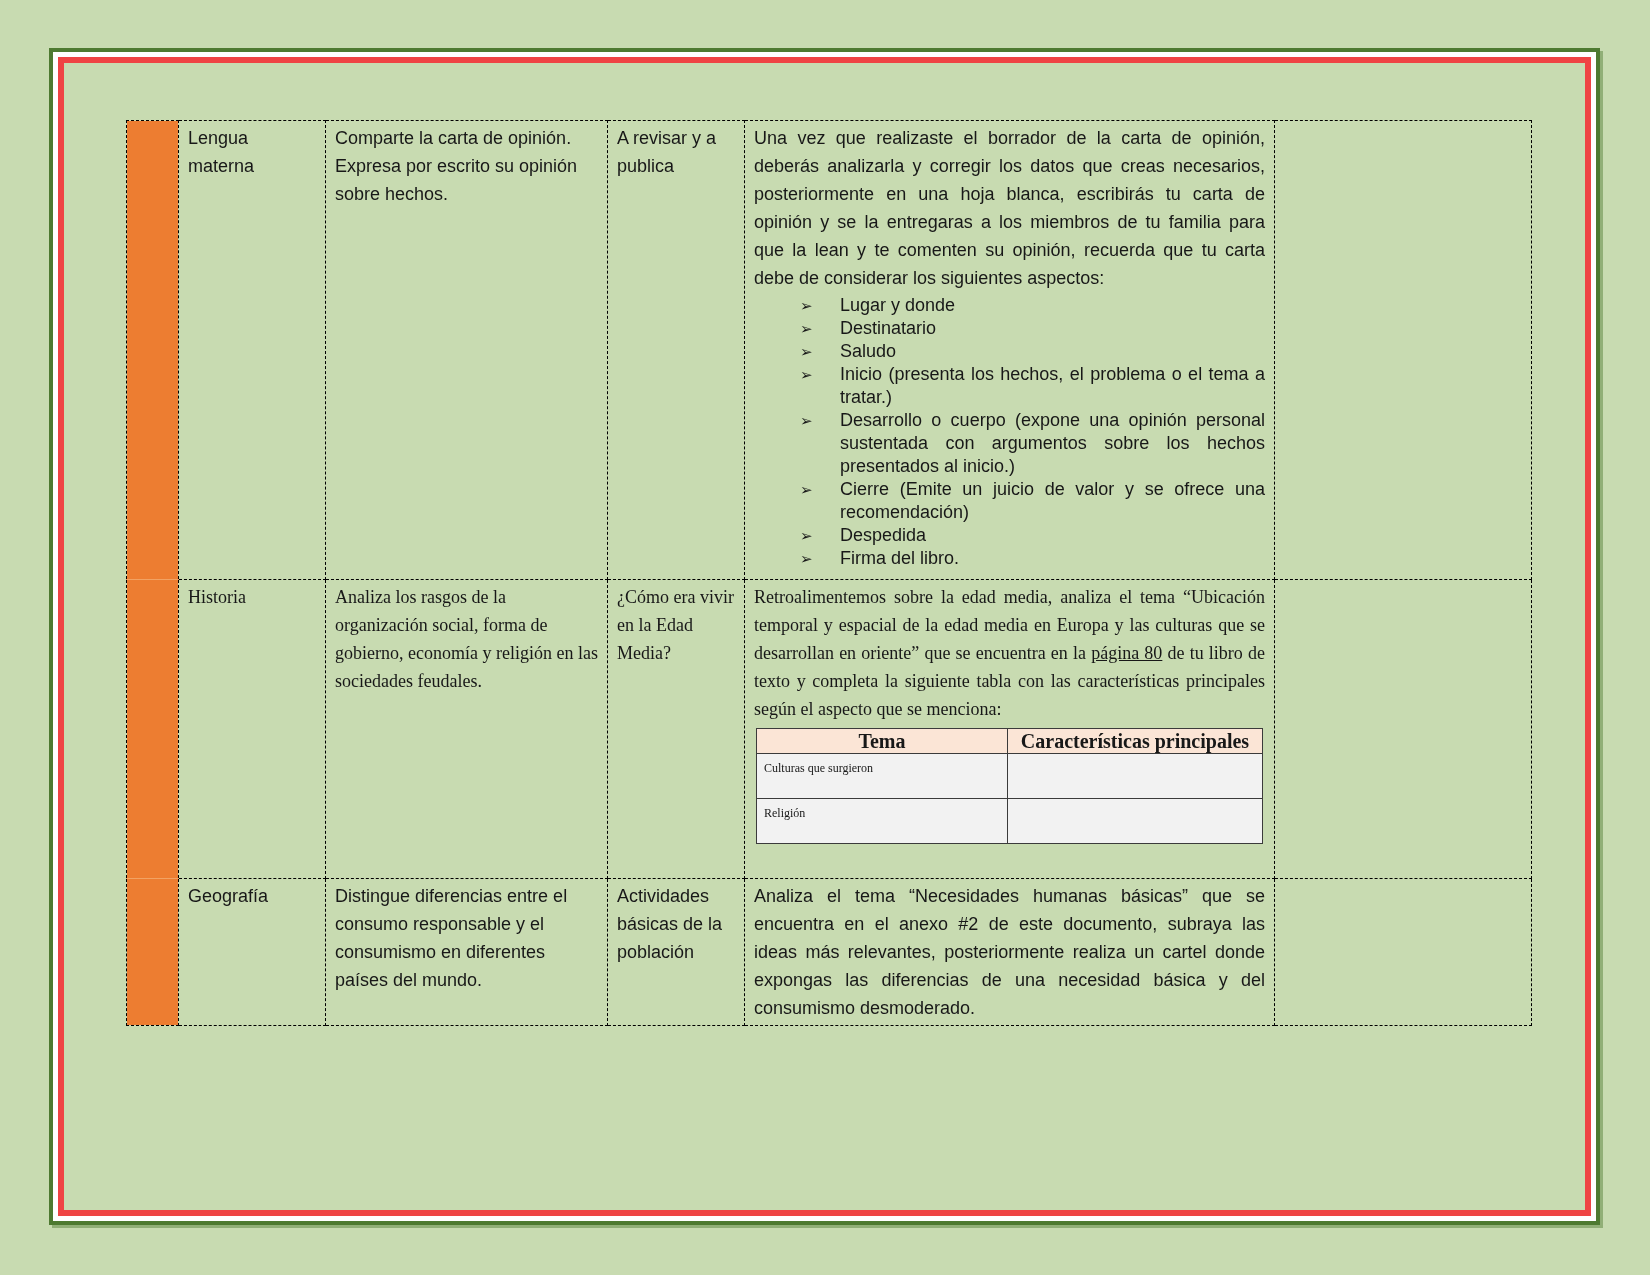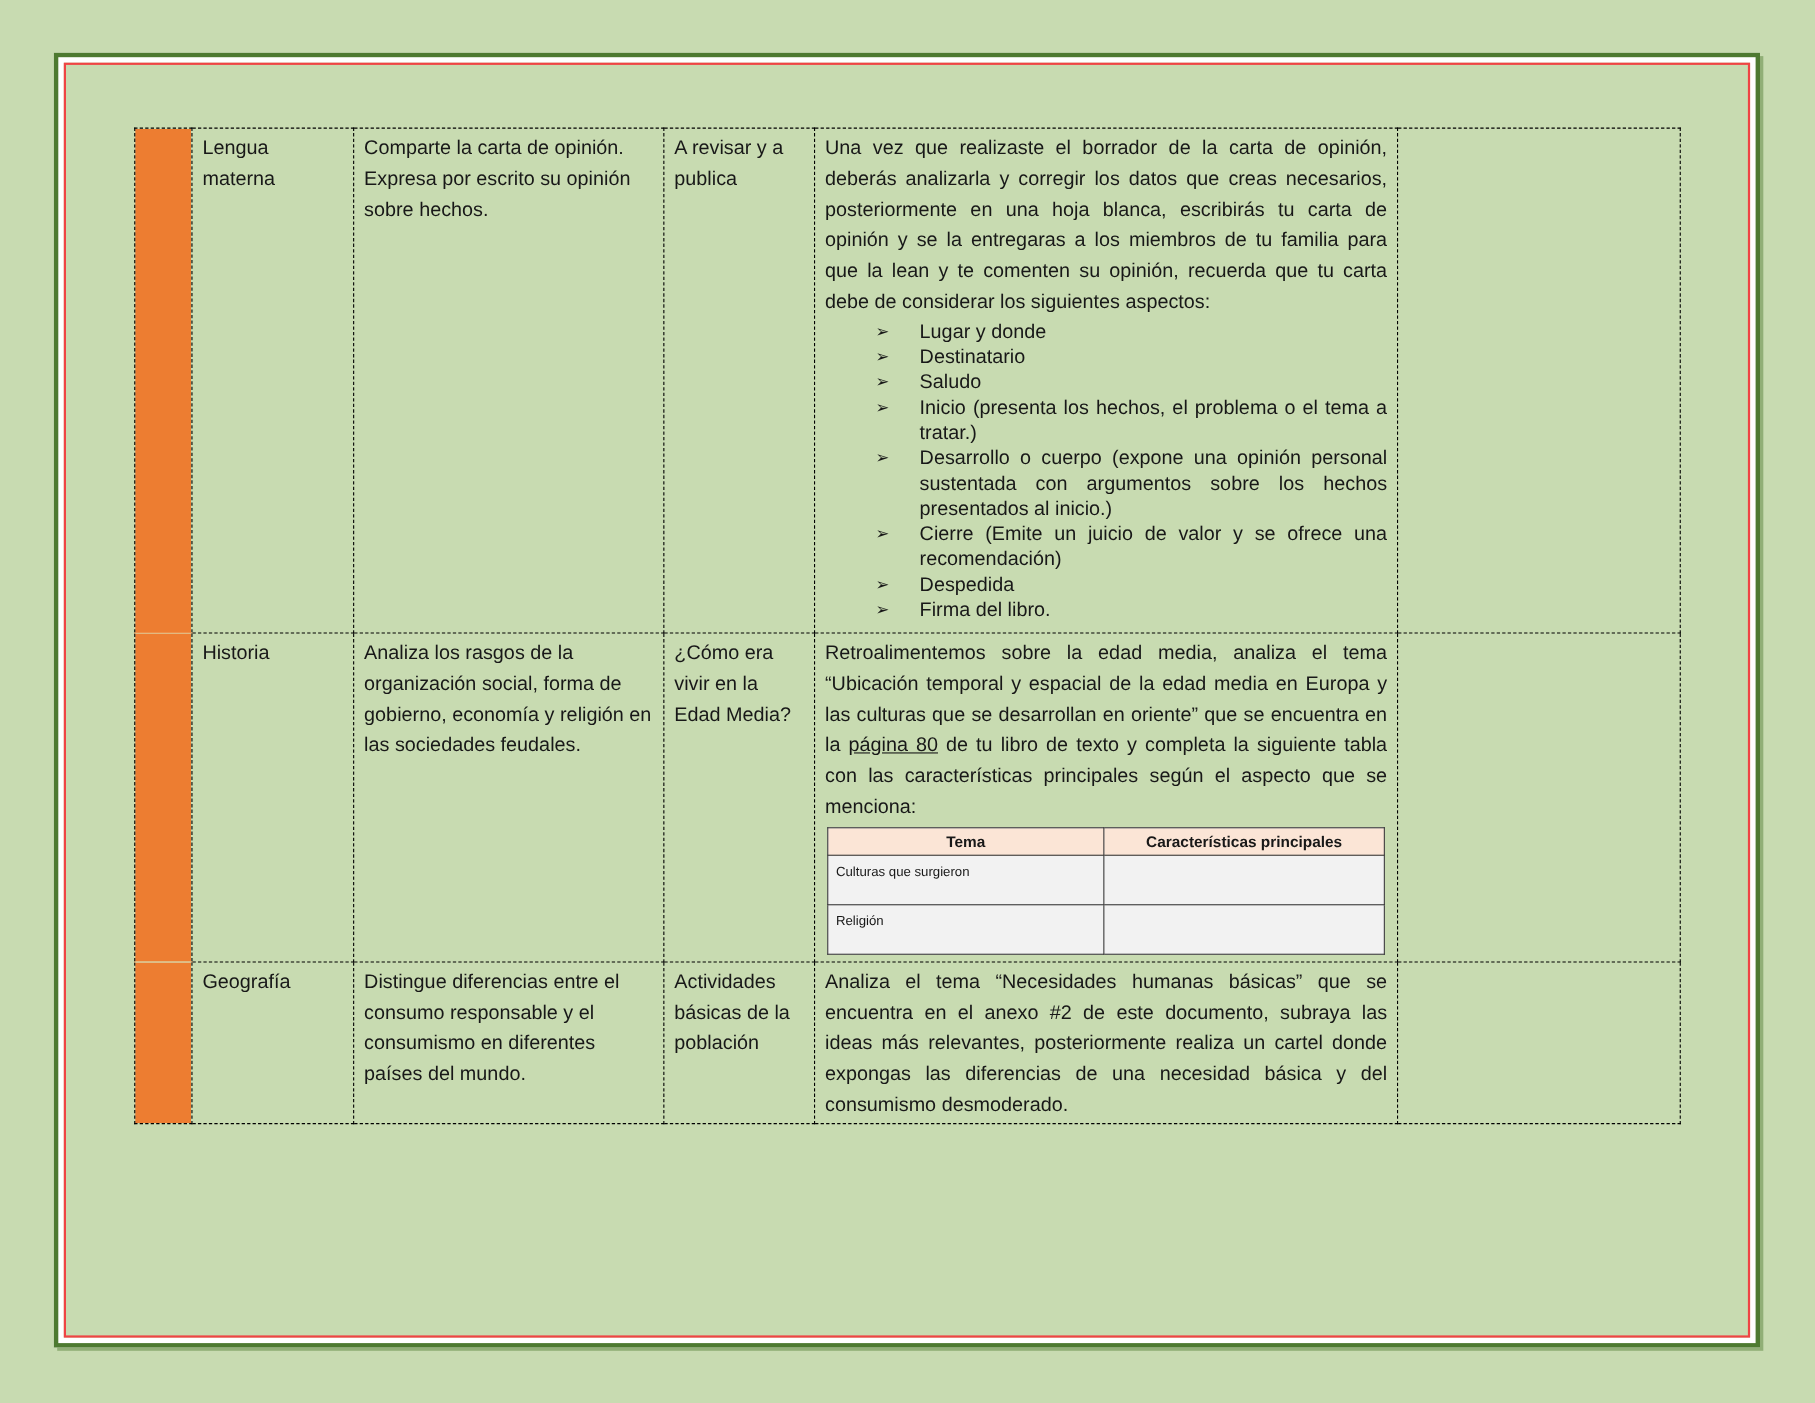--- a/index.html
+++ b/index.html
@@ -15,21 +15,21 @@
     width: 1551px; height: 1177px;
     box-sizing: border-box;
     border: 4px solid #4e7a31;
     background: #ffffff;
     padding: 5px;
     box-shadow: 3px 3px 0 rgba(78,122,49,0.45);
   }
   .frame-inner {
     box-sizing: border-box;
     width: 100%; height: 100%;
-    border: 2px solid #ef4444;
+    border: 6px solid #ef4444;
     background: #c8dbb1;
     position: relative;
     padding-left: 20px;
   }
   table.plan {
     position: absolute; left: 62px; top: 57px;
     border-collapse: collapse;
     table-layout: fixed;
     width: 1405px;
   }
@@ -75,39 +75,39 @@
     border-collapse: collapse;
     table-layout: fixed;
     width: 506px;
     margin: 5px 0 0 2px;
     background: #f2f2f2;
     text-align: left;
   }
   table.inner th {
     background: #fbe5d6;
     border: 1px solid #3b3b3b;
-    font-size: 14px;
+    font-size: 20px;
     font-weight: bold;
     text-align: center;
     height: 24px;
     padding: 0 4px;
     line-height: 23px;
   }
   table.inner td {
     background: #f2f2f2;
     border: 1px solid #3b3b3b;
     height: 45px;
     vertical-align: top;
     font-size: 12px;
     line-height: 24px;
     padding: 2px 7px;
     text-align: left;
   }
   tr.r1 > td { height: 459px; }
-  tr.r2 > td { height: 299px; }
+  tr.r2 > td { height: 299px; font-family: Liberation Serif, serif; }
   tr.r3 > td { height: 112px; }
 </style>
 </head>
 <body>
 
 <div class="frame-outer">
   <div class="frame-inner">
 
     <table class="plan">
       <colgroup>

